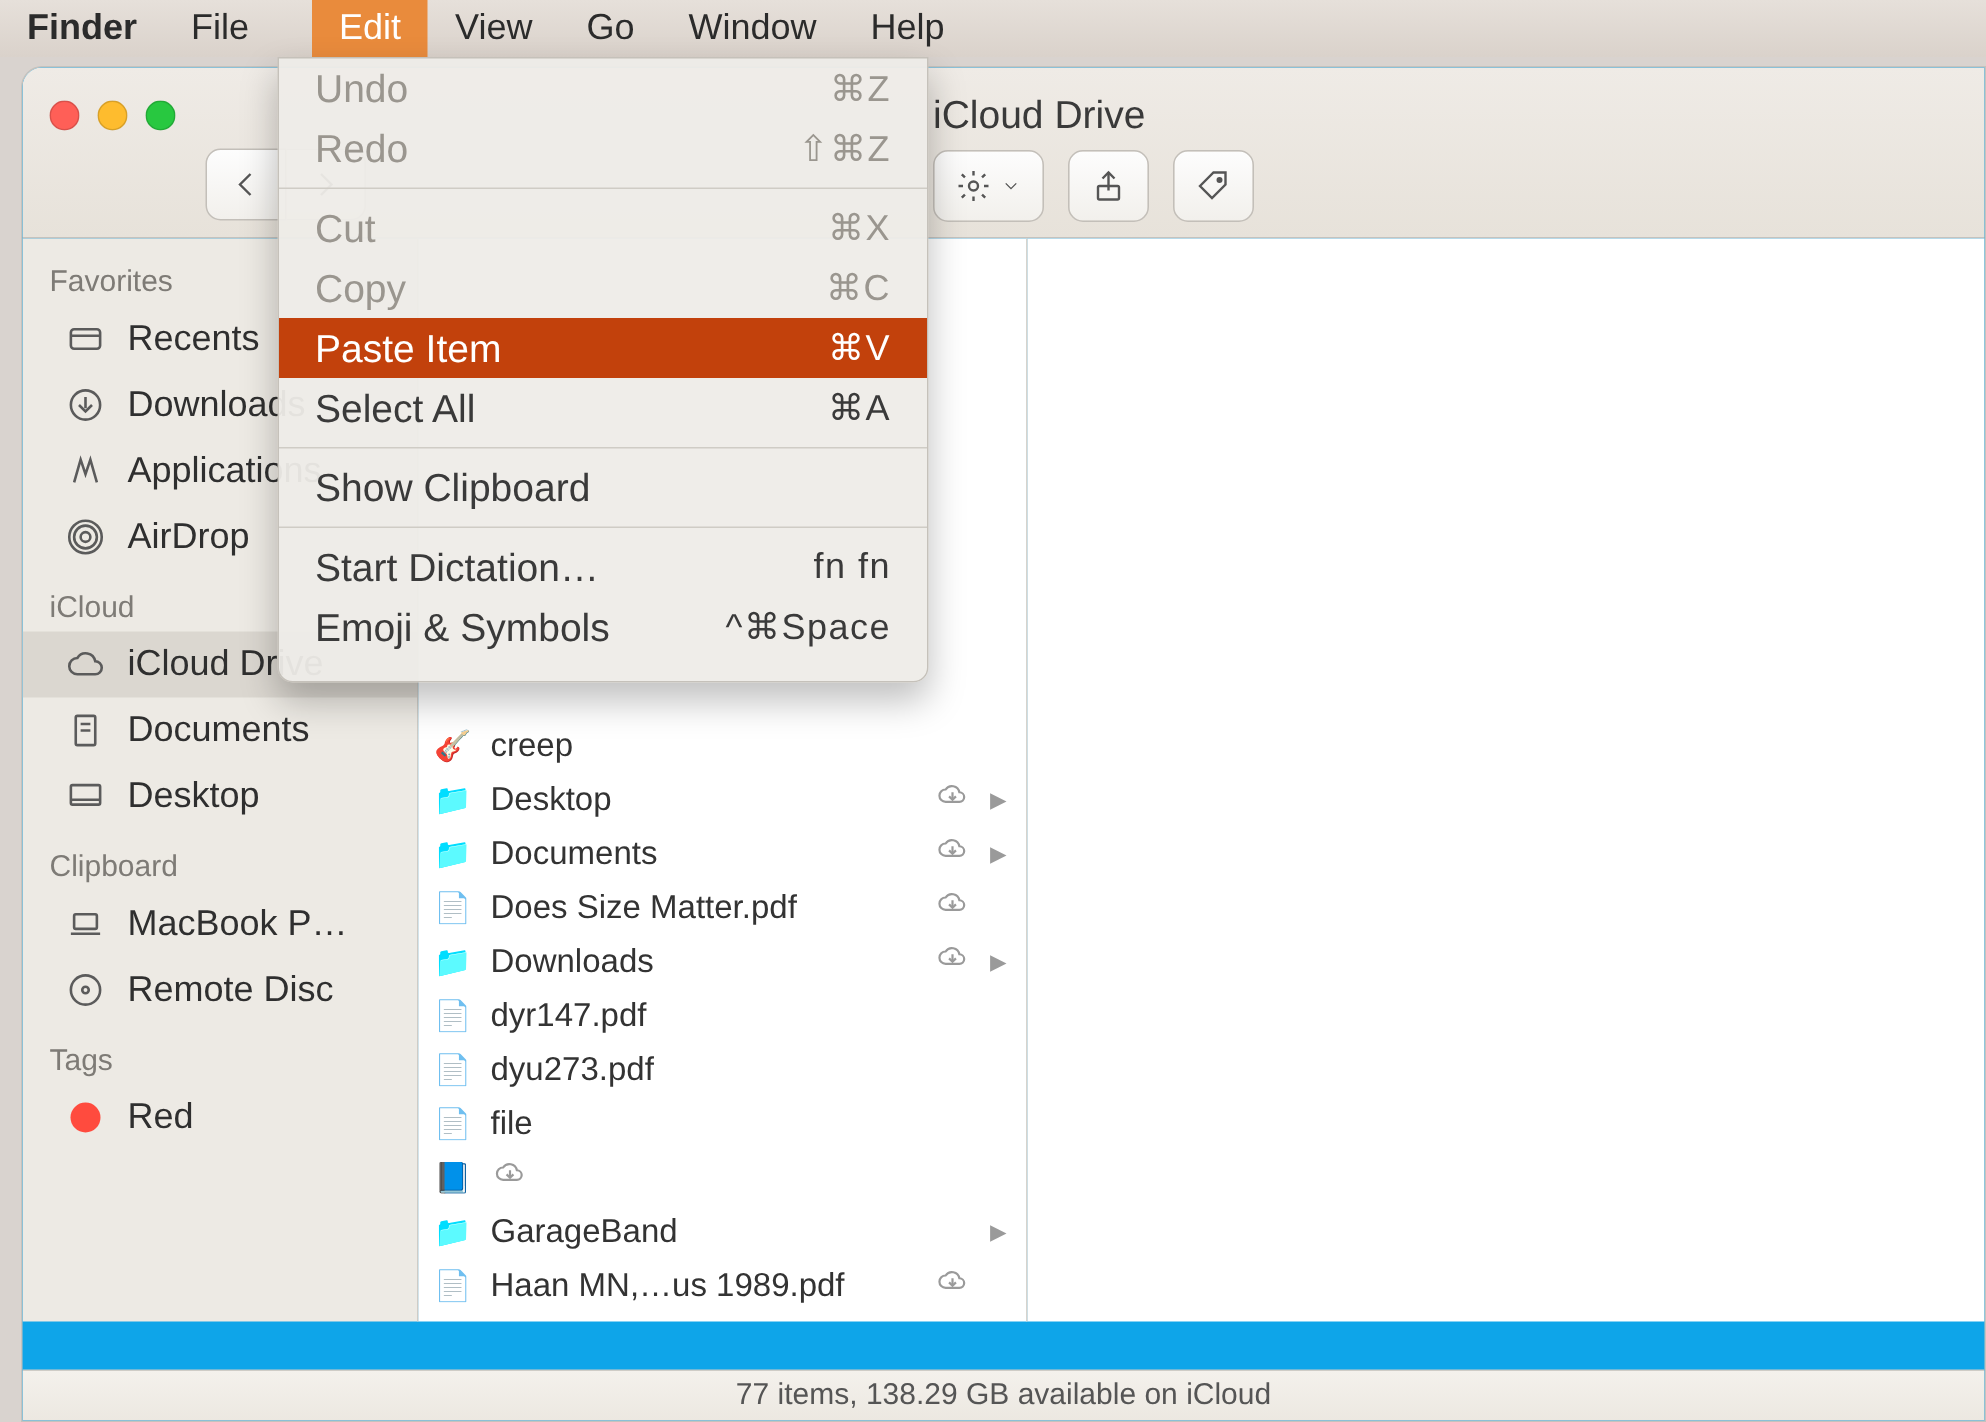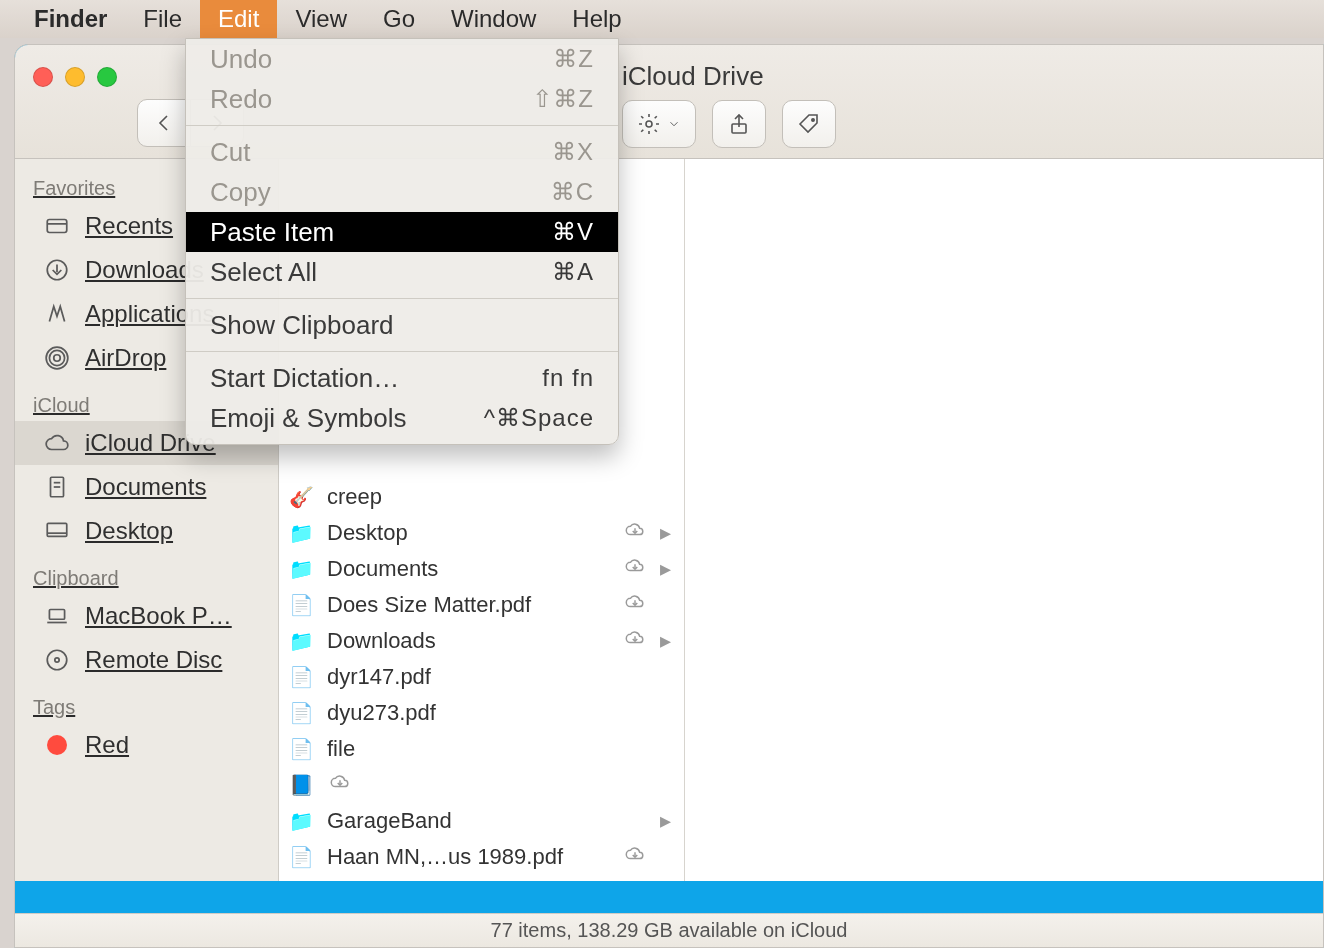--- a/index.html
+++ b/index.html
@@ -1,22 +1,22 @@
 <!DOCTYPE html>
 <html><head>
 <meta charset="utf-8">
 <style>
   * { box-sizing: border-box; margin: 0; padding: 0; font-family: -apple-system, "Helvetica Neue", Arial, sans-serif; }
   body { width: 1324px; height: 948px; background: #d9d3cf; overflow: hidden; color: #2b2b2b; }
 
   
-  .menubar { height: 38px; background: linear-gradient(#e6e0da,#dad2cb); display: flex; align-items: center; padding: 0 16px; font-size: 24px; }
+  .menubar { height: 38px; background: linear-gradient(#e6e0da,#dad2cb); display: flex; align-items: center; padding: 0 0; font-size: 24px; }
   .menubar .menu-item { padding: 4px 18px; line-height: 30px; cursor: default; }
   .menubar .app-name { font-weight: 700; }
-  .menubar .menu-item.active { background: #e98b3c; color: #fff; }
+  .menubar .menu-item.active { background: #e98b3c; color: #fff; margin-left: 24px; }
 
   
   .window { position: absolute; left: 14px; top: 44px; right: 0; bottom: 0; background: #0ea5e9; border-top-left-radius: 14px; border: 1px solid #c6c2bd; display: flex; flex-direction: column; overflow: hidden; justify-content: flex-end; }
 
   
   .toolbar { height: 114px; background: linear-gradient(#efebe6,#e7e2da); border-bottom: 1px solid #c6c2bd; display: flex; align-items: center; padding: 0 14px; gap: 12px; }
   .traffic { display: flex; gap: 12px; margin-right: 8px; margin-left: 4px; margin-top: -50px; }
   .traffic .dot { width: 20px; height: 20px; border-radius: 50%; border: 1px solid rgba(0,0,0,.15); }
   .dot.close { background:#ff5f57;} .dot.min{background:#febc2e;} .dot.max{background:#28c840;}
 
@@ -24,21 +24,21 @@
   .tbtn { height: 48px; min-width: 50px; background: linear-gradient(#fdfdfd,#f2f0ec); border:1px solid #c3bfb9; display:flex; align-items:center; justify-content:center; font-size:22px; color:#555; padding:0 14px; }
   .tbtn.first { border-radius: 10px 0 0 10px; }
   .tbtn.last  { border-radius: 0 10px 10px 0; border-left: none; }
   .tbtn.single { border-radius: 10px; }
   .title-stack { flex:1; display:flex; flex-direction:column; align-items:flex-start; padding-left: 360px; }
   .win-title { font-size: 26px; color:#3a3a3a; margin-bottom: 8px; margin-top: 6px;}
   .toolbar-buttons { display:flex; gap:16px; }
   .tbtn svg { width:24px; height:24px; stroke:#555; fill:none; stroke-width:1.6; }
 
   
-  .content { flex:1; display:flex; min-height:0;text-decoration:underline; }
+  .content { flex:1; display:flex; min-height:0; }
   .sidebar { width: 264px; background:#edeae4; border-right:1px solid #cfccc6; overflow:hidden; padding-top: 4px; }
   .sb-section-title { font-size:20px; color:#7e7b76; padding: 14px 18px 4px; }
   .sb-item { display:flex; align-items:center; gap:14px; padding: 8px 18px 8px 28px; font-size:24px; color:#2f2f2f; }
   .sb-item.selected { background:#dbd7d0; }
   .sb-item .icon { width:28px; height:28px; display:inline-flex; align-items:center; justify-content:center; color:#5b5b5b; }
   .sb-item .icon svg { width:26px; height:26px; fill:none; stroke:#5b5b5b; stroke-width:1.6; }
   .tag-dot { width:20px; height:20px; border-radius:50%; }
 
   .file-pane { flex:0 0 406px; background:#fff; border-right:1px solid #d7d4ce; overflow:hidden; position:relative; }
   .file-list { position:absolute; inset:0; overflow:hidden; }
@@ -46,24 +46,24 @@
   .file-row .ficon { width:26px; height:26px; display:inline-flex; align-items:center; justify-content:center; font-size:20px;}
   .file-row .name { flex:1; white-space:nowrap; overflow:hidden; text-overflow:ellipsis;}
   .file-row .cloud { width:26px; text-align:center; color:#9a9a9a; }
   .file-row .chev  { width:14px; color:#9a9a9a; }
   .right-pane { flex:1; background:#fff; }
 
   
   .statusbar { height:34px; background:linear-gradient(#f4f1ec,#ece8e1); border-top:1px solid #cfccc6; display:flex; align-items:center; justify-content:center; font-size:20px; color:#555;margin-top:32px; }
 
   
-  .dropdown { position:absolute; left:185px; top:38px; width:434px; background:#eeece8f2; border:1px solid #c5c1ba; border-radius:0 0 10px 10px; box-shadow: 0 12px 24px rgba(0,0,0,.25); z-index:100; padding-bottom:6px; }
+  .dropdown { position:absolute; left:185px; top:38px; width:434px; background:#eeece8f2; border:1px solid #c5c1ba; border-radius:0 0 10px 10px; box-shadow: 0 12px 24px rgba(0,0,0,.25); z-index:100; padding-bottom:16px; }
   .dd-row { display:flex; align-items:center; justify-content:space-between; padding: 4px 24px; font-size:26px; color:#3a3a3a; height:40px;}
   .dd-row.disabled { color:#9a968f; }
-  .dd-row.highlight { background:#000000; color:#fff;gap:32px; }
+  .dd-row.highlight { background:#c2410c; color:#fff;gap:32px; }
   .dd-sep { height:1px; background:#cfccc5; margin: 6px 0; }
   .dd-row .shortcut { font-size:24px; letter-spacing:1px; }
 </style>
 </head>
 <body>
 
 <div class="menubar">
   <div class="menu-item app-name">Finder</div>
   <div id="menubar-items" style="display: contents;"></div>
 <div class="menu-item">File</div>

